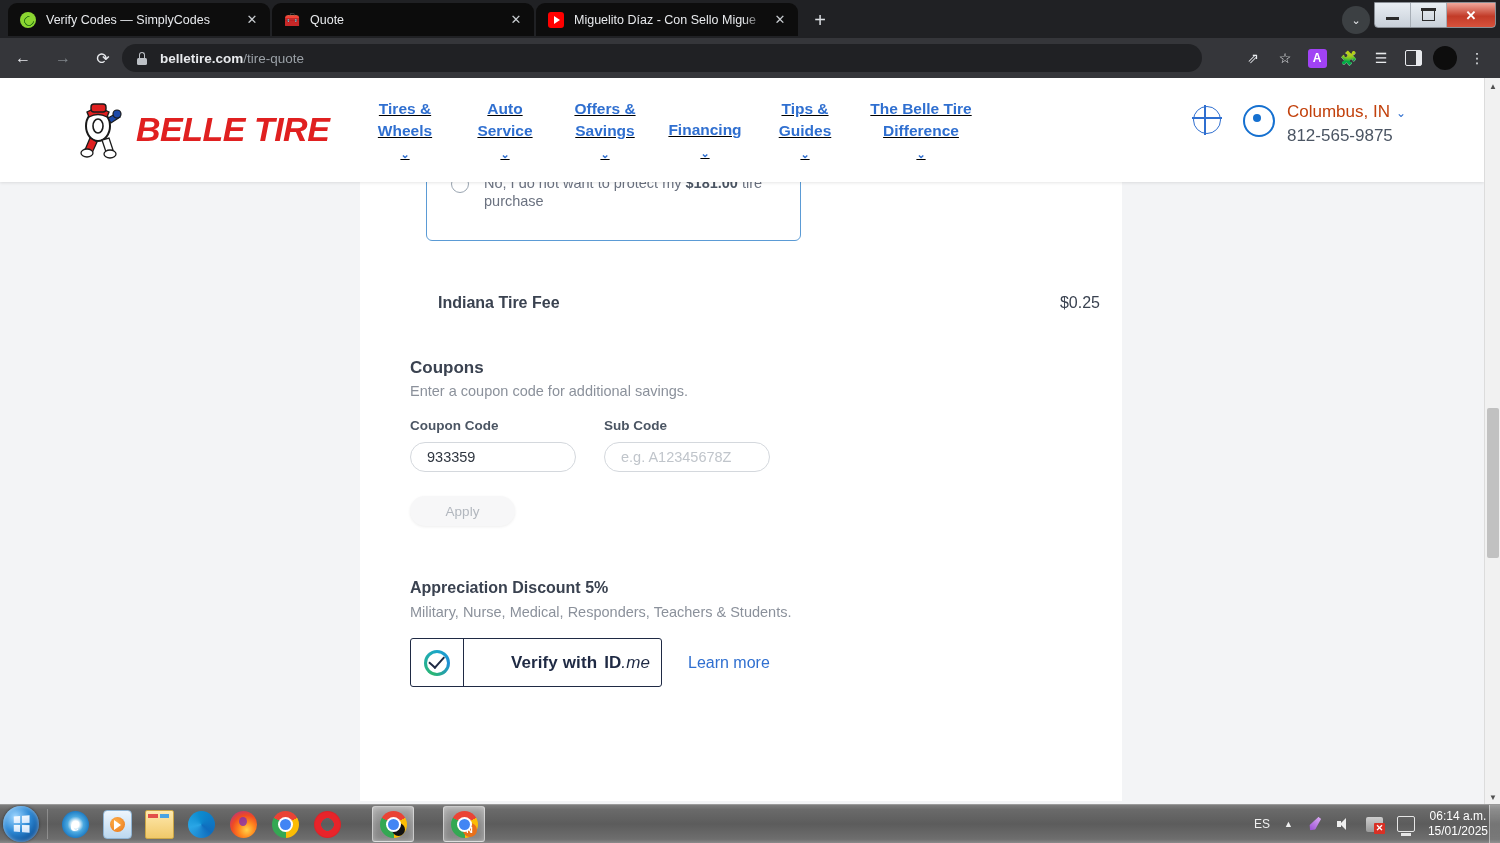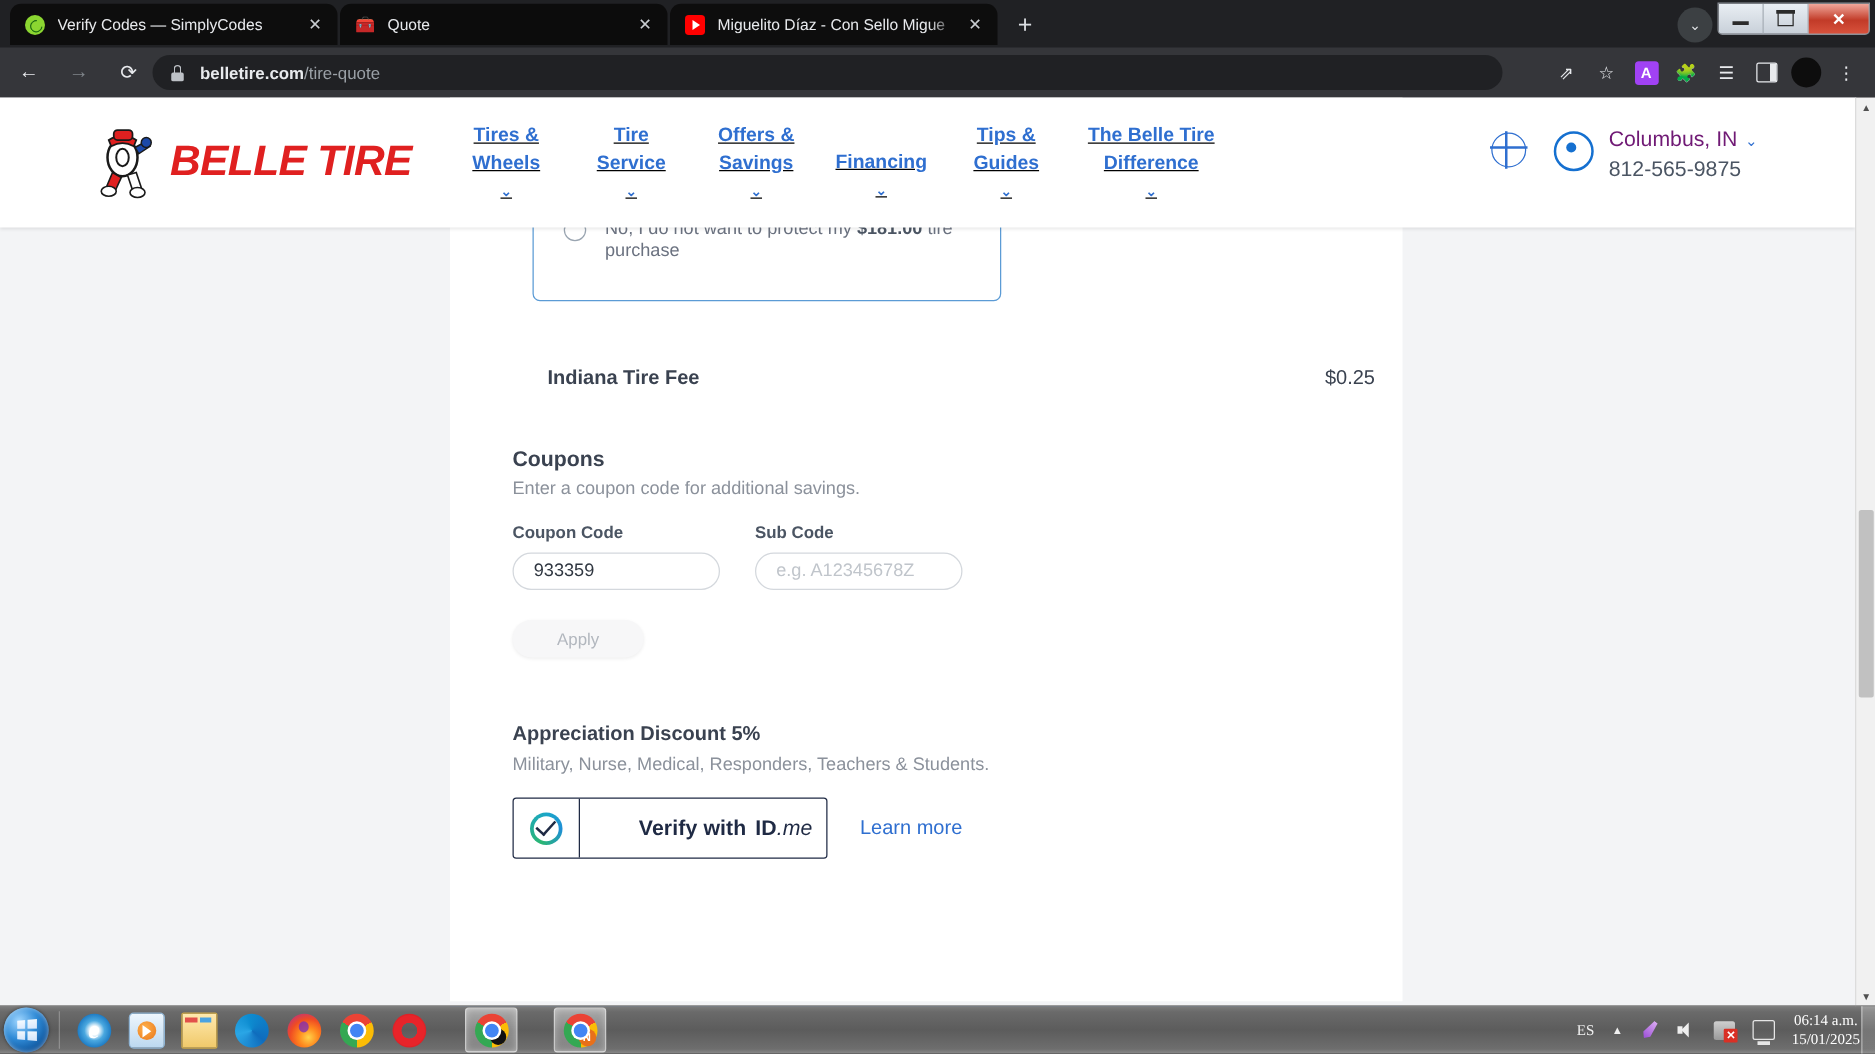--- a/index.html
+++ b/index.html
@@ -195,21 +195,21 @@
   }
   .pin-icon {
     width: 28px; height: 28px; border-radius: 50%;
     border: 2px solid #1570d0; margin: 5px 0 0 22px; position: relative; flex: 0 0 28px;
   }
   .pin-icon::after {
     content: ""; position: absolute; left: 8px; top: 7px; width: 8px; height: 8px;
     border-radius: 50%; background: #1570d0;
   }
   .loc-text { margin-left: 12px; }
-  .loc-city { font-size: 17px; color: #701a75; line-height: 24px; }
+  .loc-city { font-size: 17px; color: #c2410c; line-height: 24px; }
   .loc-chev { font-size: 12px; color: #2f6fd0; margin-left: 6px; }
   .loc-phone { font-size: 17px; color: #4b5563; line-height: 24px; }
 
   
   .card {
     position: absolute; left: 360px; top: 0px; width: 762px;
     background: #fff; min-height: 723px;
   }
   .protection-box {
     position: absolute; left: 66px; top: 95px; width: 375px; height: 68px;
@@ -431,21 +431,21 @@
     border-radius: 50%; background: #111;
   }
   .badge-n {
     position: absolute; right: 1px; bottom: 1px; width: 14px; height: 14px;
     border-radius: 50%; background: #e8701a; color: #fff;
     font-size: 9px; font-weight: bold;
     display: flex; align-items: center; justify-content: center;
   }
   .tray {
     position: absolute; right: 12px; top: 0; height: 38px;
-    display: flex; align-items: center; color: #f0f0f0; font-size: 12px; font-family: Liberation Serif, serif;
+    display: flex; align-items: center; color: #f0f0f0; font-size: 12px;
   }
   .tray-item { margin: 0 7px; display: flex; align-items: center; }
   .tray-pen {
     width: 16px; height: 16px; transform: rotate(38deg);
     background: linear-gradient(#d9a8f2, #9b4fd6);
     clip-path: polygon(40% 0, 60% 0, 72% 76%, 50% 100%, 28% 76%);
   }
   .tray-speaker { position: relative; width: 15px; height: 14px; }
   .tray-speaker::before {
     content: ""; position: absolute; left: 0; top: 4px; width: 4px; height: 6px; background: #eee;
@@ -616,21 +616,21 @@
           <span style="margin-left:14px;font-family:'Liberation Sans',sans-serif;font-size:34px;font-weight:bold;font-style:italic;color:#e02020;letter-spacing:-.5px;">BELLE TIRE</span>
         </div>
 
         <div class="nav">
           <div class="nav-item">
             <span>Tires &amp;</span><br>
             <span>Wheels</span>
             <span class="nav-chev">⌄</span>
           </div>
           <div class="nav-item">
-            <span>Tire</span><br>
+            <span>Auto</span><br>
             <span>Service</span>
             <span class="nav-chev">⌄</span>
           </div>
           <div class="nav-item">
             <span>Offers &amp;</span><br>
             <span>Savings</span>
             <span class="nav-chev">⌄</span>
           </div>
           <div class="nav-item single">
             <span>Financing</span>

